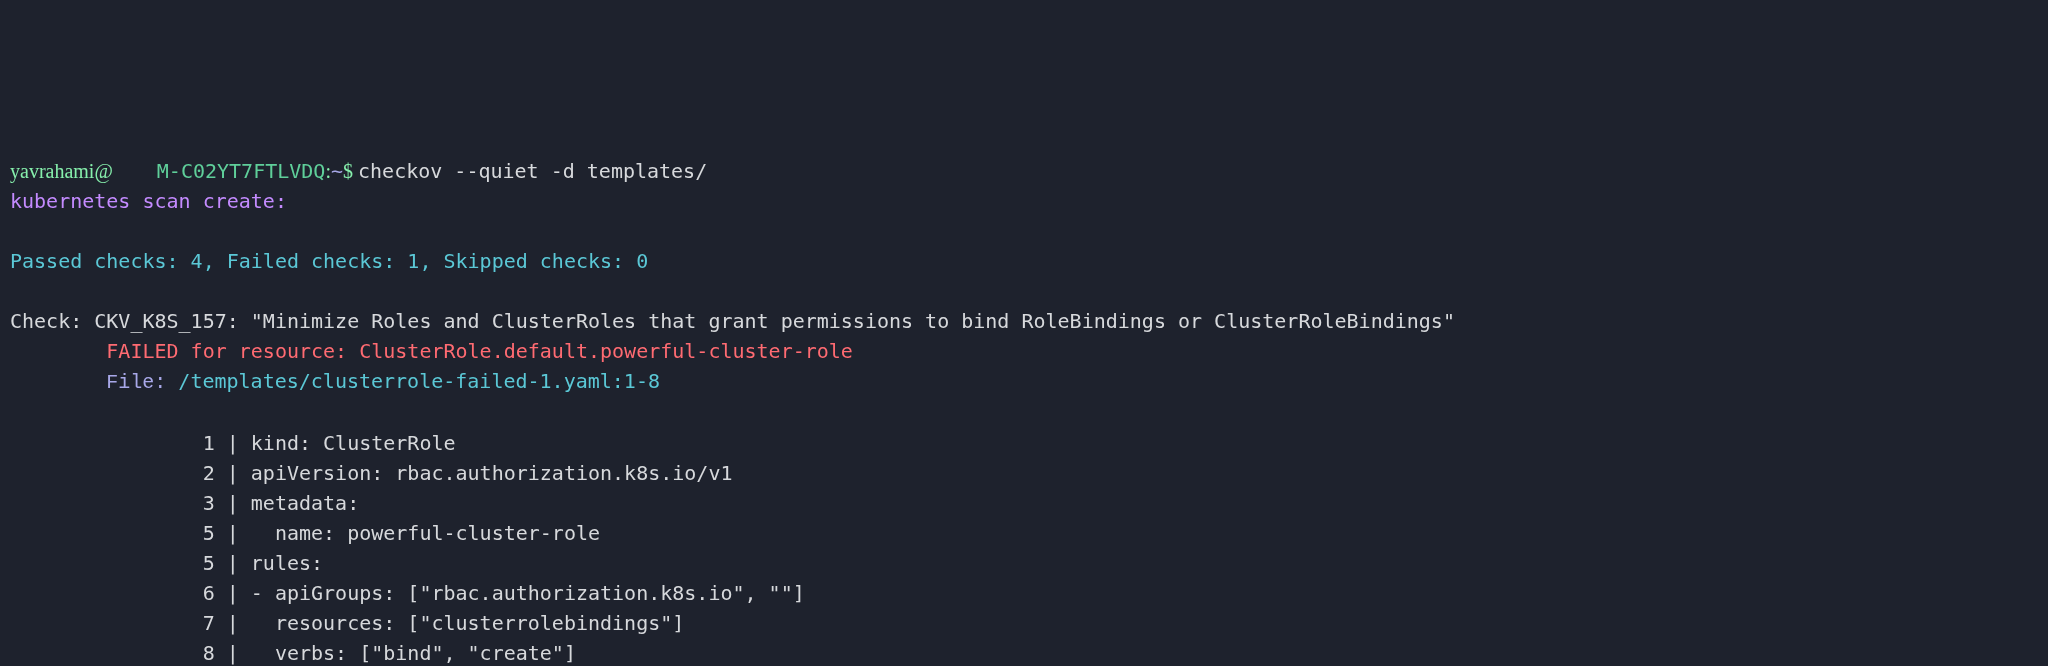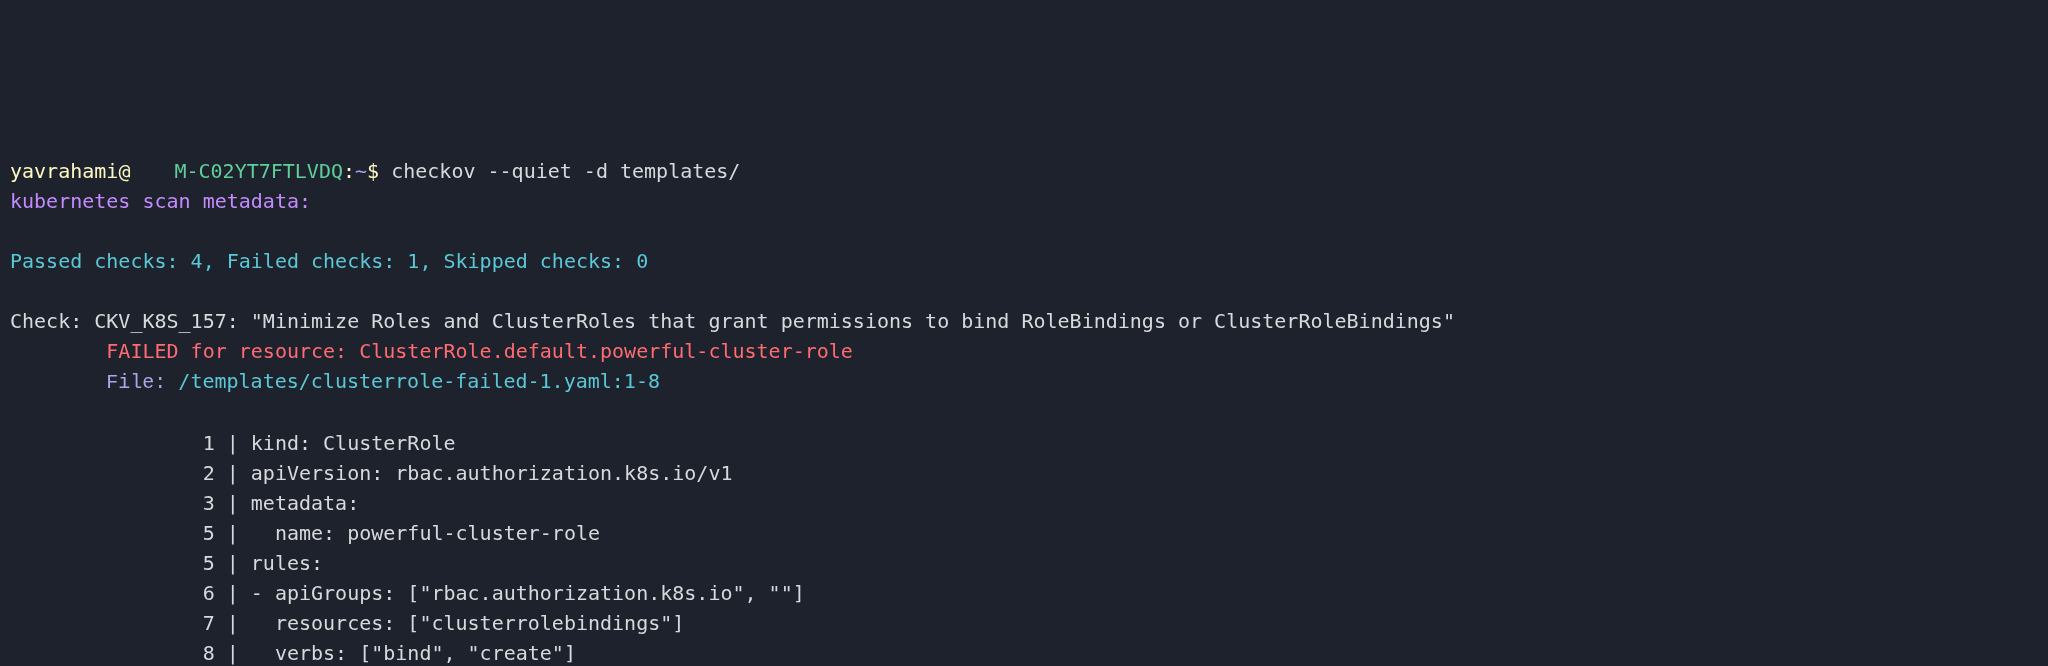--- a/index.html
+++ b/index.html
@@ -9,38 +9,38 @@
     color: #d7d9dc;
     font-family: "Menlo", "Consolas", "DejaVu Sans Mono", "Courier New", monospace;
     font-size: 20px;
     line-height: 1.5;
     white-space: pre;
     overflow: auto;
   }
   .terminal {
     padding: 6px 10px;
   }
-  .user   { color: #fef9c3; }
+  .user   { color: #86efac; font-family: Liberation Serif, serif; }
   .host   { color: #5fcf9a; padding-left: 44px; }
   .path   { color: #a8a8e8; }
   .cmd    { color: #d7d9dc; margin-top: 48px; }
   .heading{ color: #c48bff; }
   .cyan   { color: #5bc8d6; }
   .plain  { color: #d7d9dc; }
   .fail   { color: #ff6b72; }
   .label  { color: #a8a8e8; font-family: Liberation Mono, monospace; }
   .file   { color: #5bc8d6; }
 </style>
 </head>
 <body>
 
 
 
 <div class="terminal"><span class="user">yavrahami</span><span class="user">@</span><span class="host">M-C02YT7FTLVDQ</span><span class="user">:</span><span class="path">~</span><span class="user">$ </span><span class="cmd">checkov --quiet -d templates/</span>
-<span class="heading">kubernetes scan metadata:</span>
+<span class="heading">kubernetes scan create:</span>
 
 <span class="cyan">Passed checks: 4, Failed checks: 1, Skipped checks: 0</span>
 
 <span class="plain">Check: CKV_K8S_157: "Minimize Roles and ClusterRoles that grant permissions to bind RoleBindings or ClusterRoleBindings"</span>
 <span class="fail">	FAILED for resource: ClusterRole.default.powerful-cluster-role</span>
 <span class="label">	File: </span><span class="file">/templates/clusterrole-failed-1.yaml:1-8</span>
 
 <span class="plain">		1 | kind: ClusterRole</span>
 <span class="plain">		2 | apiVersion: rbac.authorization.k8s.io/v1</span>
 <span class="plain">		3 | metadata:</span>

